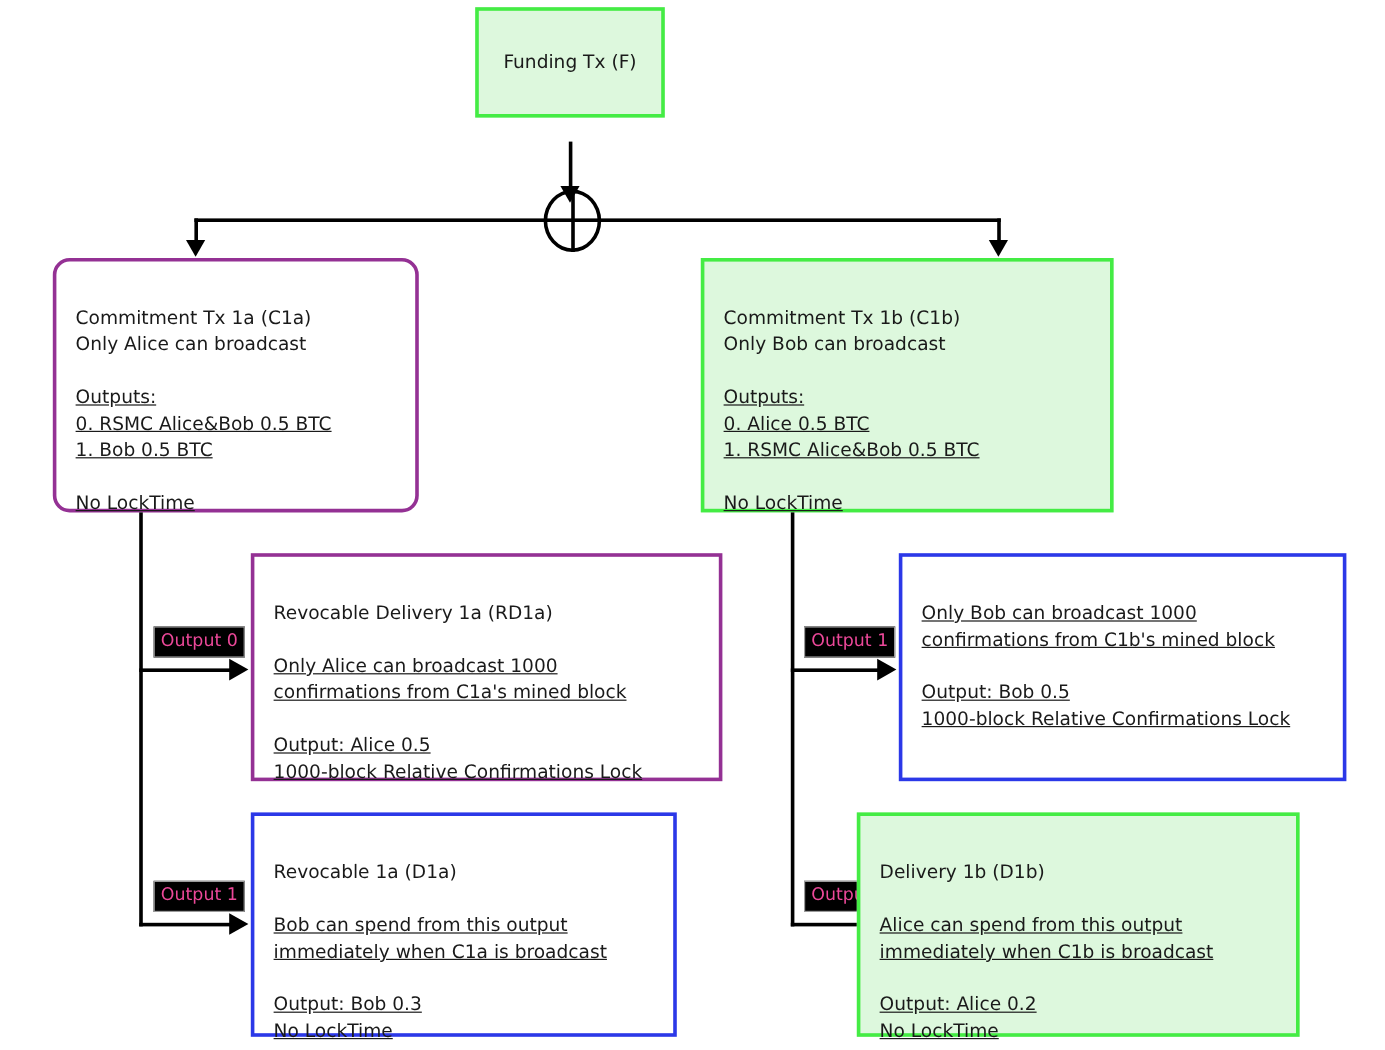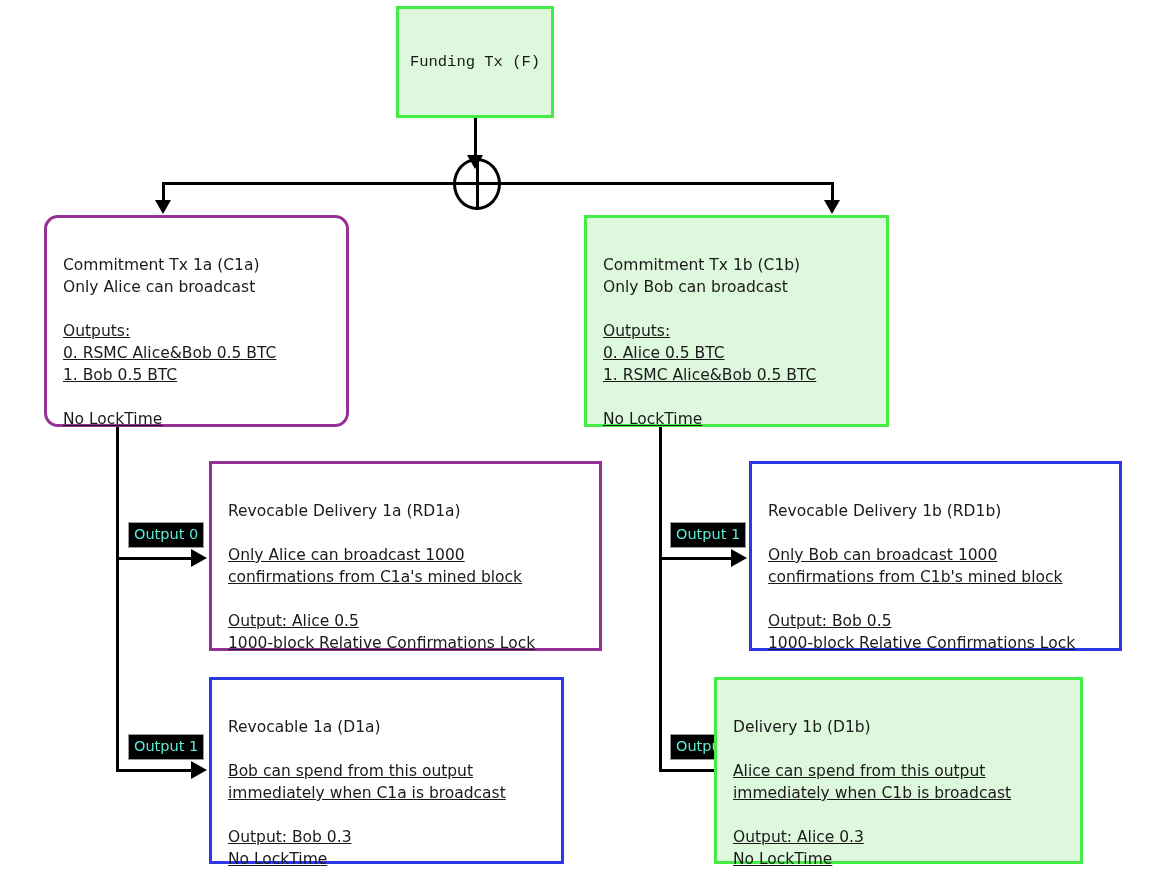--- a/index.html
+++ b/index.html
@@ -34,31 +34,30 @@
   .node.green   { border-color: #44ec44; background: #ddf8dd; }
   .node.purple  { border-color: #943194; background: #ffffff; }
   .node.blue    { border-color: #2b38e8; background: #ffffff; }
 
   .node .title { display:block; }
   .node .body  { display:block;text-decoration:underline; }
 
   
   #node-funding {
     left: 396px; top: 6px;
-    width: 158px; height: 112px;
+    width: 158px; height: 92px;
     padding: 0;
     display: flex;
     align-items: center;
     justify-content: center;
     font-size: 15.5px;
-    font-family: Liberation Mono, monospace;
   }
 
   #node-c1a  { left: 44px;  top: 215px; width: 305px; height: 212px; border-radius: 14px; }
-  #node-c1b  { left: 584px; top: 215px; width: 305px; height: 212px; }
+  #node-c1b  { left: 584px; top: 215px; width: 344px; height: 212px; }
   #node-rd1a { left: 209px; top: 461px; width: 393px; height: 190px; }
   #node-rd1b { left: 749px; top: 461px; width: 373px; height: 190px; }
   #node-d1a  { left: 209px; top: 677px; width: 355px; height: 187px; }
   #node-d1b  { left: 714px; top: 677px; width: 369px; height: 187px; }
 
   
   .edge-h, .edge-v {
     position: absolute;
     background: #000000;
   }
@@ -93,21 +92,21 @@
     width: 48px; height: 52px;
     border: 3px solid #000000;
     border-radius: 50%;
     background: transparent;
   }
 
   
   .badge {
     position: absolute;
     background: #000000;
-    color: #5eead4;
+    color: #ec4899;
     font-size: 14.5px;
     line-height: 1;
     padding: 4px 5px 5px 5px;
     border: 1px solid #9a9a9a;
     white-space: nowrap;
     font-family: "DejaVu Sans", "Liberation Sans", sans-serif;
   }
 </style>
 </head>
 <body>
@@ -177,21 +176,20 @@
   <div class="node purple" id="node-rd1a">
     <span class="title">Revocable Delivery 1a (RD1a)</span>
     <span class="body">Only Alice can broadcast 1000
 confirmations from C1a's mined block
 
 Output: Alice 0.5
 1000-block Relative Confirmations Lock</span>
   </div>
 
   <div class="node blue" id="node-rd1b">
-    <span class="title">Revocable Delivery 1b (RD1b)</span>
     <span class="body">Only Bob can broadcast 1000
 confirmations from C1b's mined block
 
 Output: Bob 0.5
 1000-block Relative Confirmations Lock</span>
   </div>
 
   <div class="node blue" id="node-d1a">
     <span class="title">Revocable 1a (D1a)</span>
     <span class="body">Bob can spend from this output
@@ -199,17 +197,17 @@
 
 Output: Bob 0.3
 No LockTime</span>
   </div>
 
   <div class="node green" id="node-d1b">
     <span class="title">Delivery 1b (D1b)</span>
     <span class="body">Alice can spend from this output
 immediately when C1b is broadcast
 
-Output: Alice 0.3
+Output: Alice 0.2
 No LockTime</span>
   </div>
 
 </div>
 
 </body></html>

